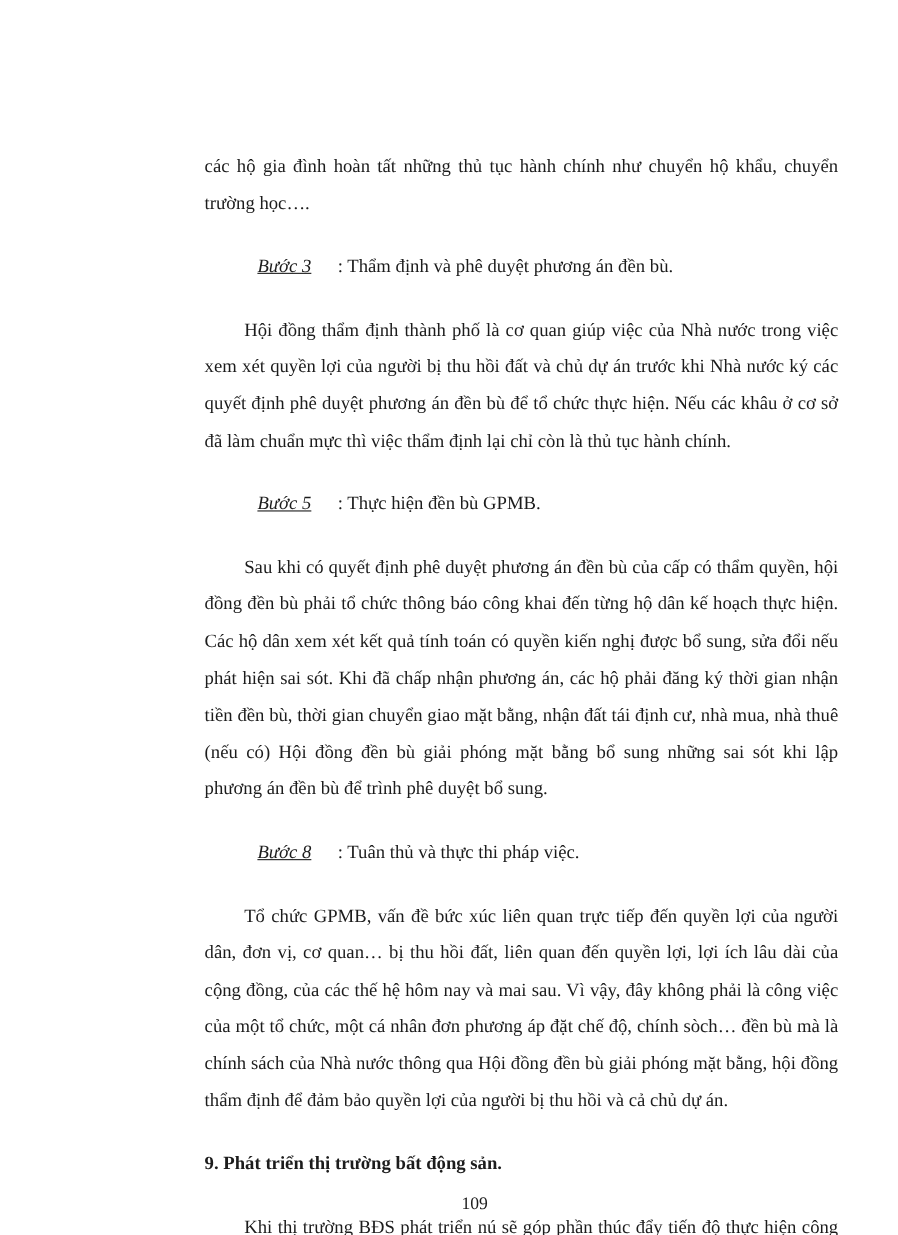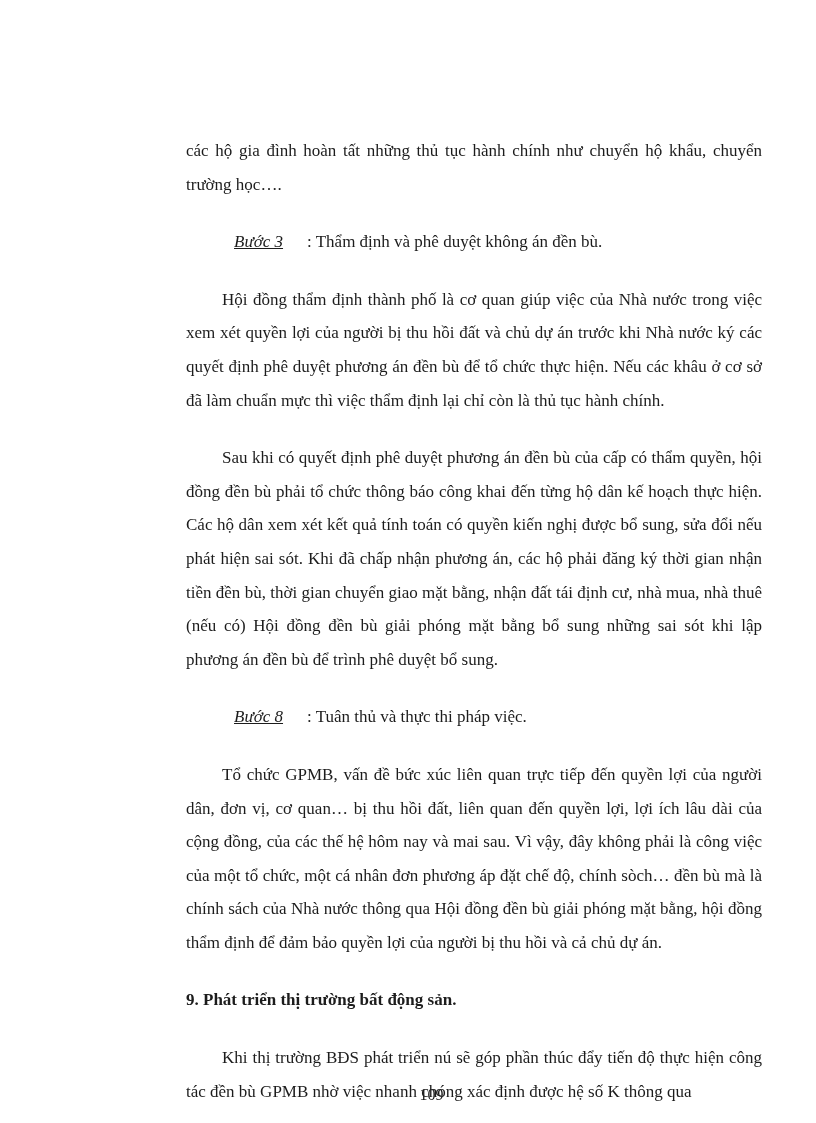--- a/index.html
+++ b/index.html
@@ -44,24 +44,25 @@
   }
 </style>
 </head>
 <body>
 
 <div class="page">
   <div class="content">
 
     <p class="no-indent">các hộ gia đình hoàn tất những thủ tục hành chính như chuyển hộ khẩu, chuyển trường học….</p>
 
-    <p><span class="step-label">Bước 3</span><span>: Thẩm định và phê duyệt không án đền bù.</span></p>
+    <p><span class="step-label">Bước 3</span><span>: Thẩm định và phê duyệt phương án đền bù.</span></p>
 
     <p>Hội đồng thẩm định thành phố là cơ quan giúp việc của Nhà nước trong việc xem xét quyền lợi của người bị thu hồi đất và chủ dự án trước khi Nhà nước ký các quyết định phê duyệt phương án đền bù để tổ chức thực hiện. Nếu các khâu ở cơ sở đã làm chuẩn mực thì việc thẩm định lại chỉ còn là thủ tục hành chính.</p>
 
+    <p><span class="step-label">Bước 5</span><span>: Thực hiện đền bù GPMB.</span></p>
 
     <p>Sau khi có quyết định phê duyệt phương án đền bù của cấp có thẩm quyền, hội đồng đền bù phải tổ chức thông báo công khai đến từng hộ dân kế hoạch thực hiện. Các hộ dân xem xét kết quả tính toán có quyền kiến nghị được bổ sung, sửa đổi nếu phát hiện sai sót. Khi đã chấp nhận phương án, các hộ phải đăng ký thời gian nhận tiền đền bù, thời gian chuyển giao mặt bằng, nhận đất tái định cư, nhà mua, nhà thuê (nếu có) Hội đồng đền bù giải phóng mặt bằng bổ sung những sai sót khi lập phương án đền bù để trình phê duyệt bổ sung.</p>
 
     <p><span class="step-label">Bước 8</span><span>: Tuân thủ và thực thi pháp việc.</span></p>
 
 
     <p>Tổ chức GPMB, vấn đề bức xúc liên quan trực tiếp đến quyền lợi của người dân, đơn vị, cơ quan… bị thu hồi đất, liên quan đến quyền lợi, lợi ích lâu dài của cộng đồng, của các thế hệ hôm nay và mai sau. Vì vậy, đây không phải là công việc của một tổ chức, một cá nhân đơn phương áp đặt chế độ, chính sòch… đền bù mà là chính sách của Nhà nước thông qua Hội đồng đền bù giải phóng mặt bằng, hội đồng thẩm định để đảm bảo quyền lợi của người bị thu hồi và cả chủ dự án.</p>
 
     <p class="heading">9. Phát triển thị trường bất động sản.</p>
 

